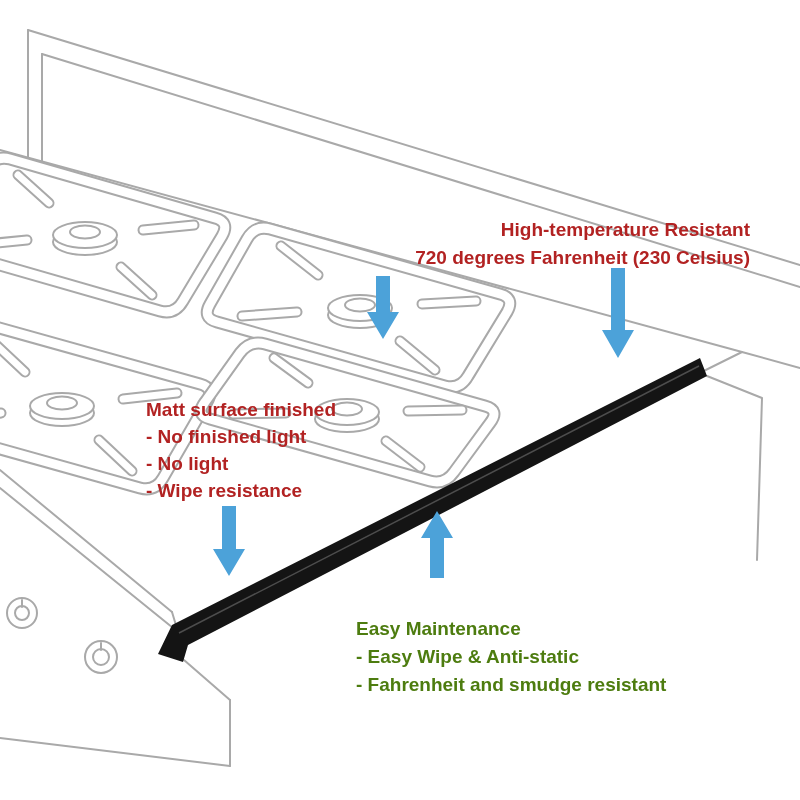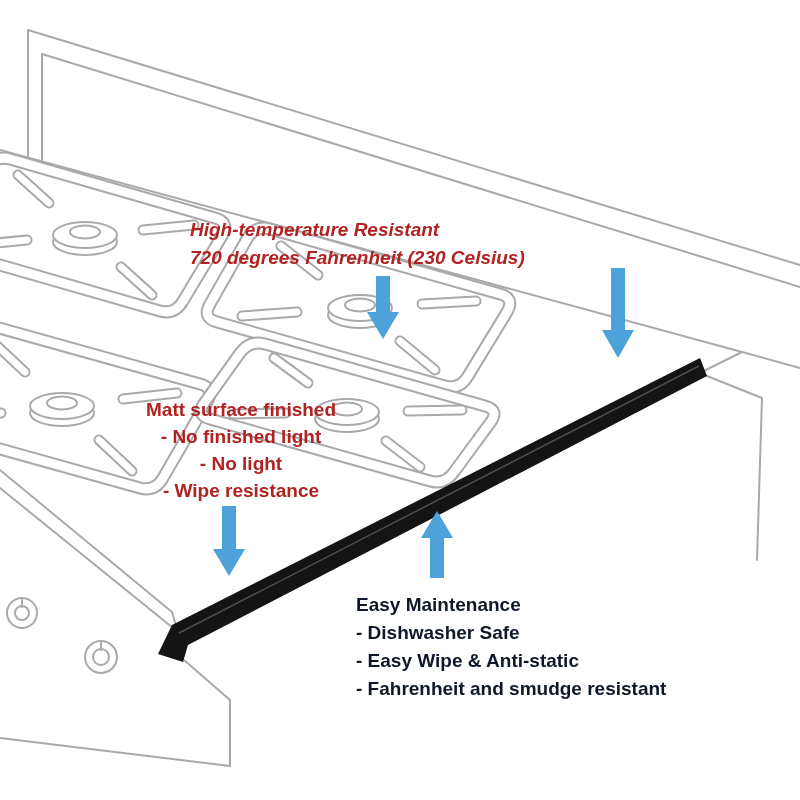--- a/index.html
+++ b/index.html
@@ -27,29 +27,28 @@
     font-weight: bold;
     font-size: 19px;
     color: #b22222;
     white-space: nowrap;
   }
   .ann .line { white-space: nowrap; }
   .ann-heat {
     left: 190px;
     top: 216px;
     width: 560px;
-    text-align: left;
+    text-align: right;
     line-height: 28px;
-    font-style: italic;
   }
   .ann-surface {
     left: 146px;
     top: 396px;
     line-height: 27px;
-    text-align: center;
+    text-align: left;
   }
   .ann-maint {
     left: 356px;
     top: 591px;
     line-height: 28px;
     text-align: left;
   }
 </style>
 </head>
 <body>
@@ -186,20 +185,19 @@
     <div class="line">720 degrees Fahrenheit (230 Celsius)</div>
   </div>
 
   <div class="ann ann-surface" style="color: rgb(178, 34, 34);">
     <div class="line">Matt surface finished</div>
     <div class="line">- No finished light</div>
     <div class="line">- No light</div>
     <div class="line">- Wipe resistance</div>
   </div>
 
-  <div class="ann ann-maint" style="color: #0f172a;">
+  <div class="ann ann-maint" style="color: #4d7c0f; margin-top: 24px;">
     <div class="line">Easy Maintenance</div>
-    <div class="line">- Dishwasher Safe</div>
     <div class="line">- Easy Wipe &amp; Anti-static</div>
     <div class="line">- Fahrenheit and smudge resistant</div>
   </div>
 
 </div>
 
 </body></html>

